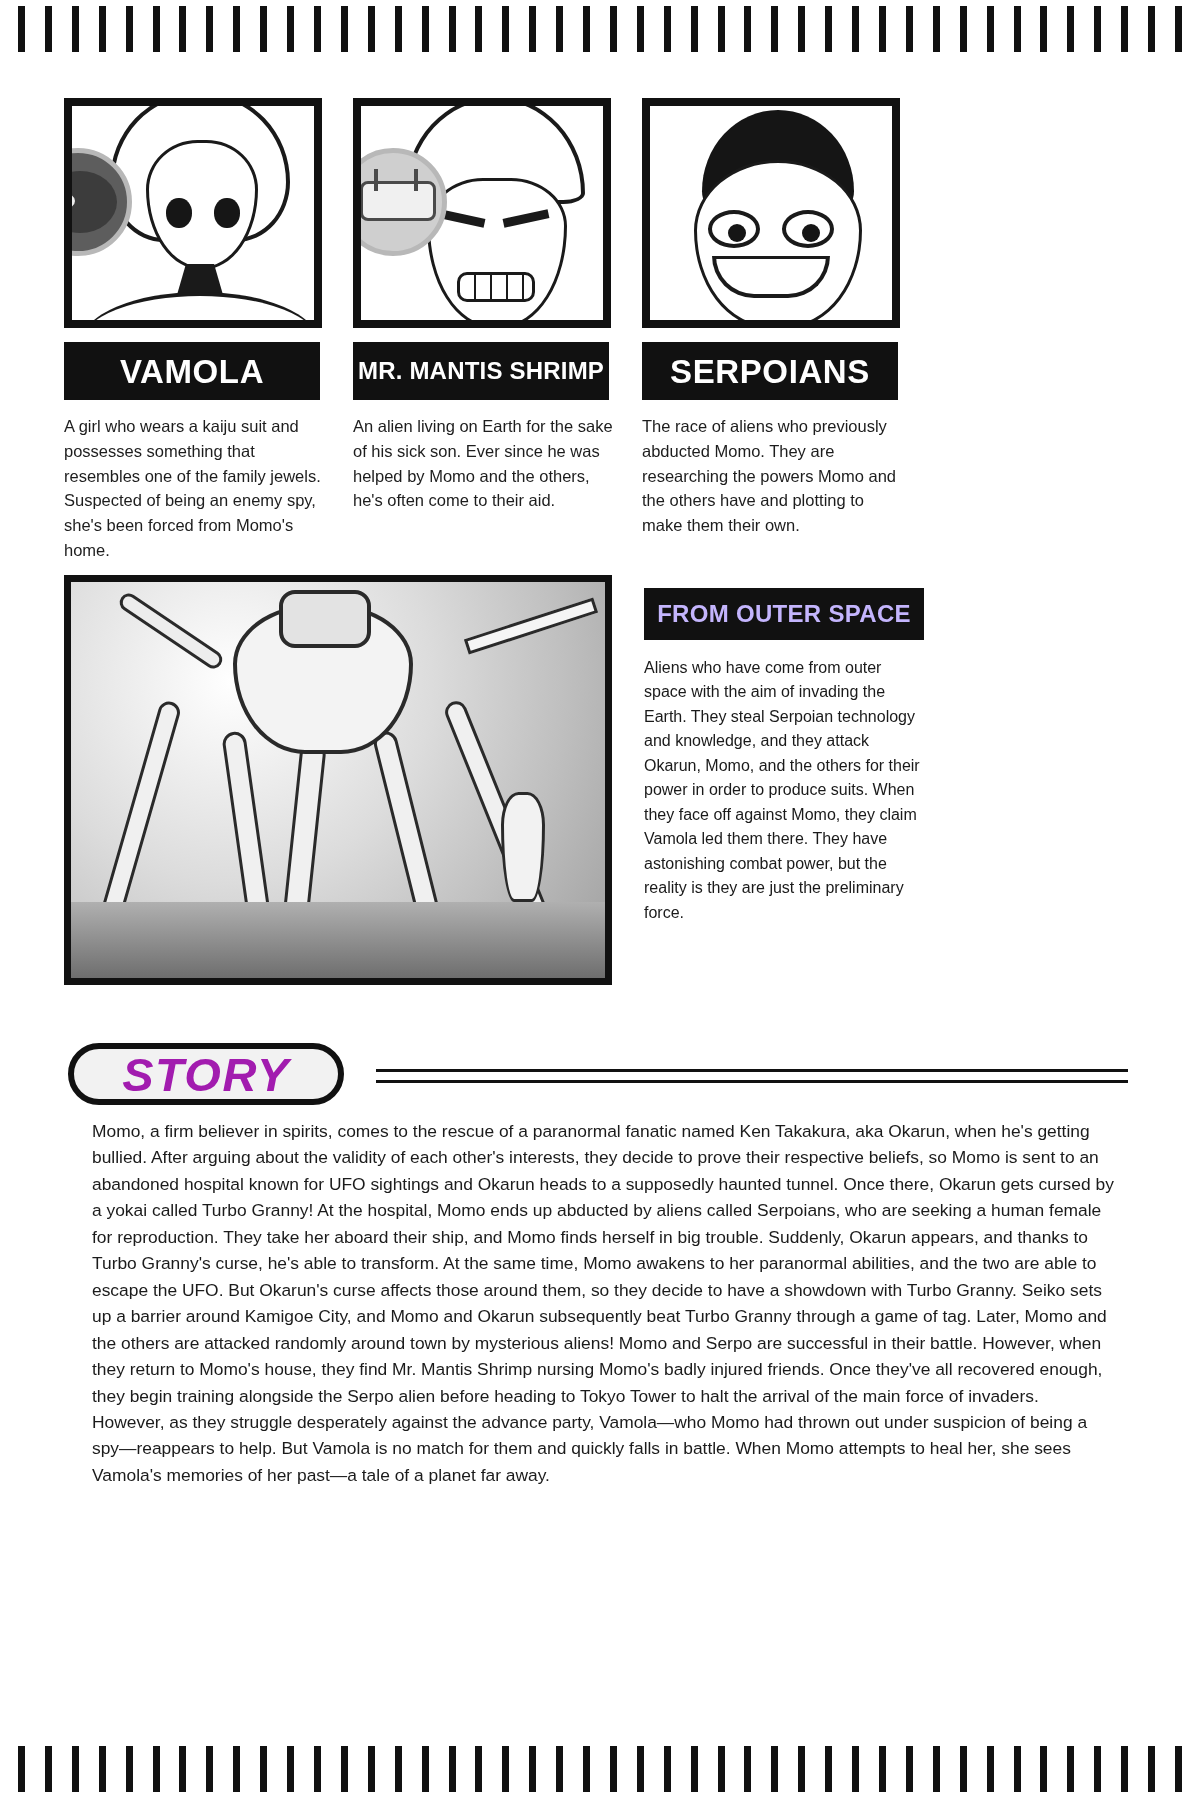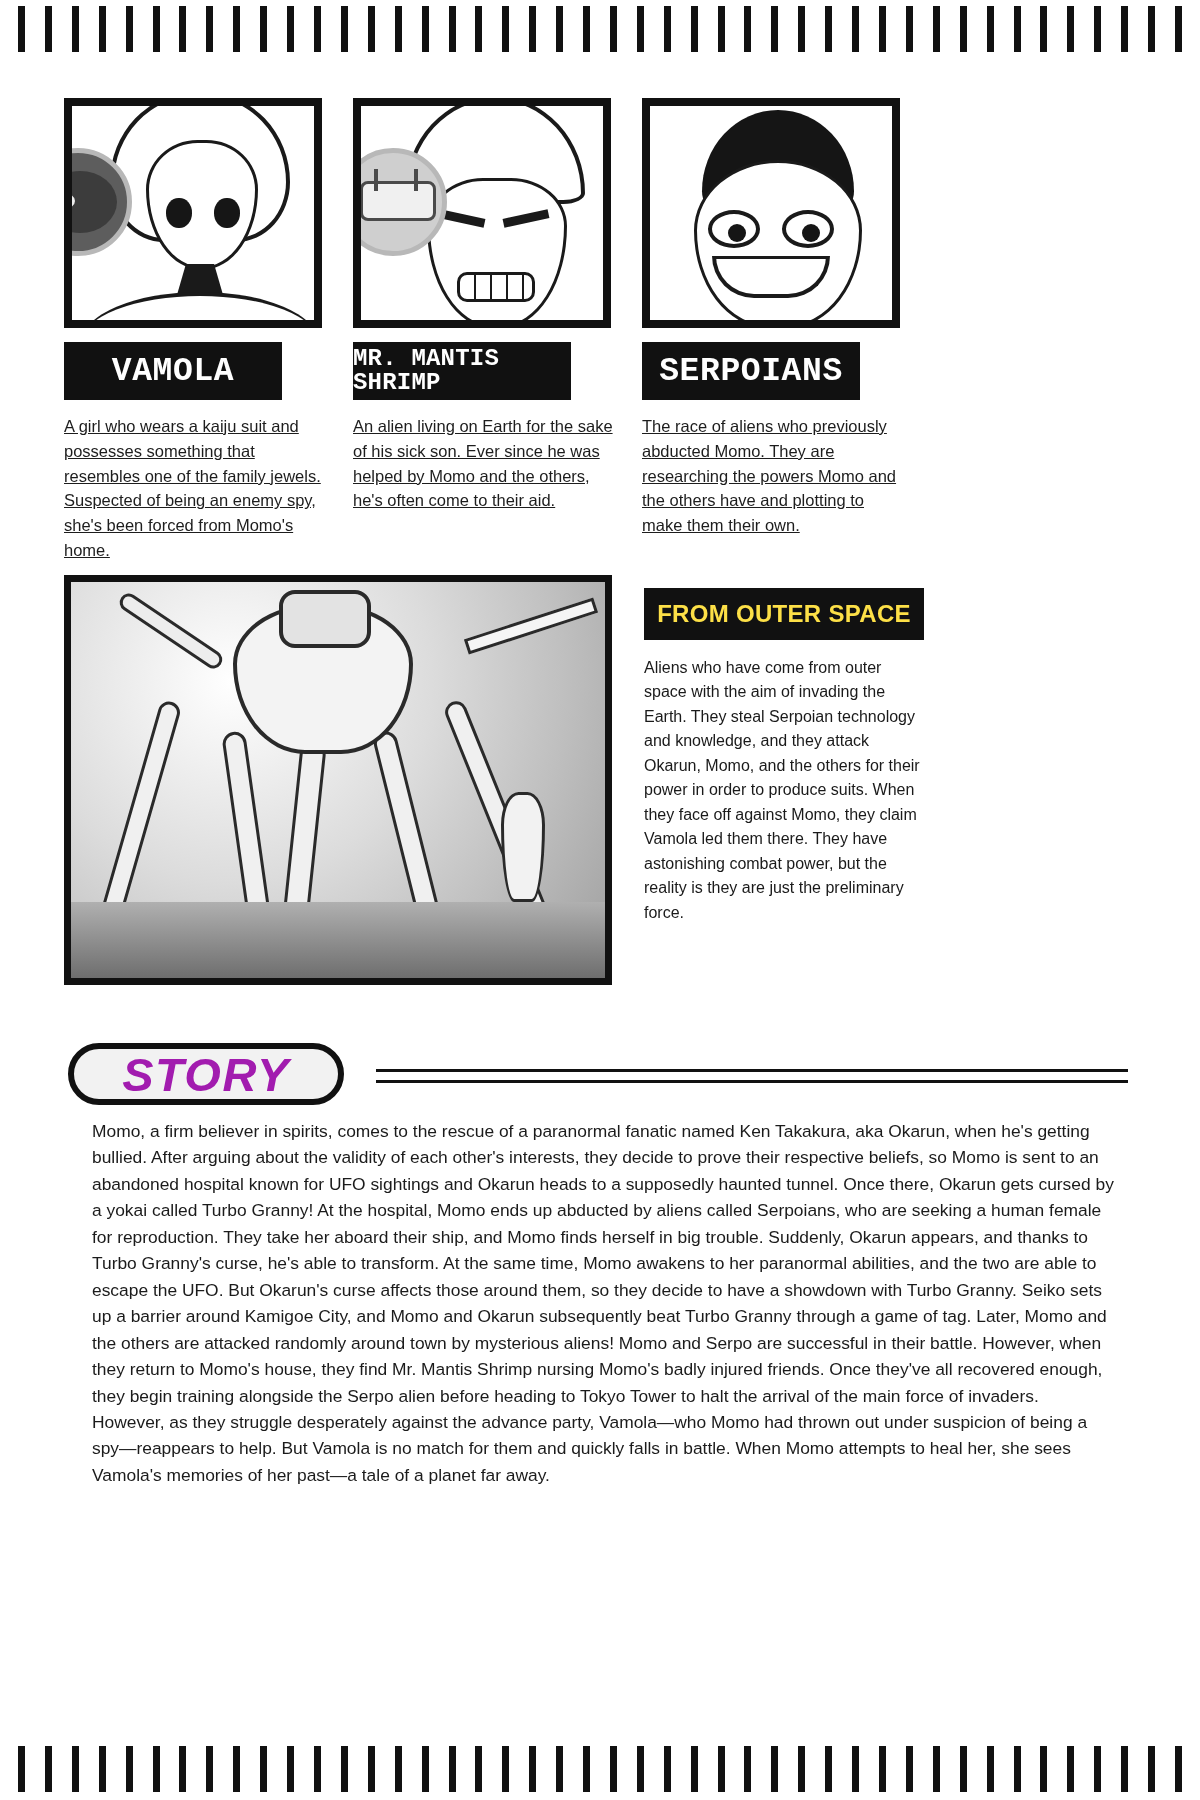--- a/index.html
+++ b/index.html
@@ -71,44 +71,42 @@
     border: 5px solid #b8b8b8;
     background: #5d5d5d;
     overflow: hidden;
     z-index: 4;
   }
   .inset-left { left: -48px; top: 42px; }
   .inset-shrimp { left: -22px; top: 42px; background: #cfcfcf; }
 
   .name-banner {
     margin-top: 14px;
-    width: 218px;
+    width: 256px;
     height: 58px;
     background: #111111;
     color: #ffffff;
     display: flex;
     align-items: center;
     justify-content: center;
     letter-spacing: 0.6px;
-    font-family: Liberation Mono, monospace;
   }
   .name-banner span {
     font-weight: bold;
     font-size: 33px;
     line-height: 1;
   }
   .name-banner.small span { font-size: 24px; letter-spacing: 0.2px; }
 
   .card-desc {
     margin-top: 14px;
     font-size: 16.5px;
     line-height: 1.5;
     color: #1d1d1d;
     width: 262px;
-    text-decoration: underline;
   }
 
   
   .feature {
     position: absolute;
     left: 64px;
     top: 575px;
     width: 1060px;
     display: flex;
     gap: 32px;
@@ -132,21 +130,21 @@
     align-items: center;
     justify-content: center;
   }
   .banner-big span { font-size: 35px; font-weight: bold; letter-spacing: 0.5px; }
 
   .banner-sub {
     margin-top: 13px;
     width: 280px;
     height: 52px;
     background: #111111;
-    color: #fde047;
+    color: #c4b5fd;
     display: flex;
     align-items: center;
     justify-content: center;
   }
   .banner-sub span { font-size: 24px; font-weight: bold; letter-spacing: 0.3px; }
 
   .feature-desc {
     margin-top: 16px;
     font-size: 16px;
     line-height: 1.53;

